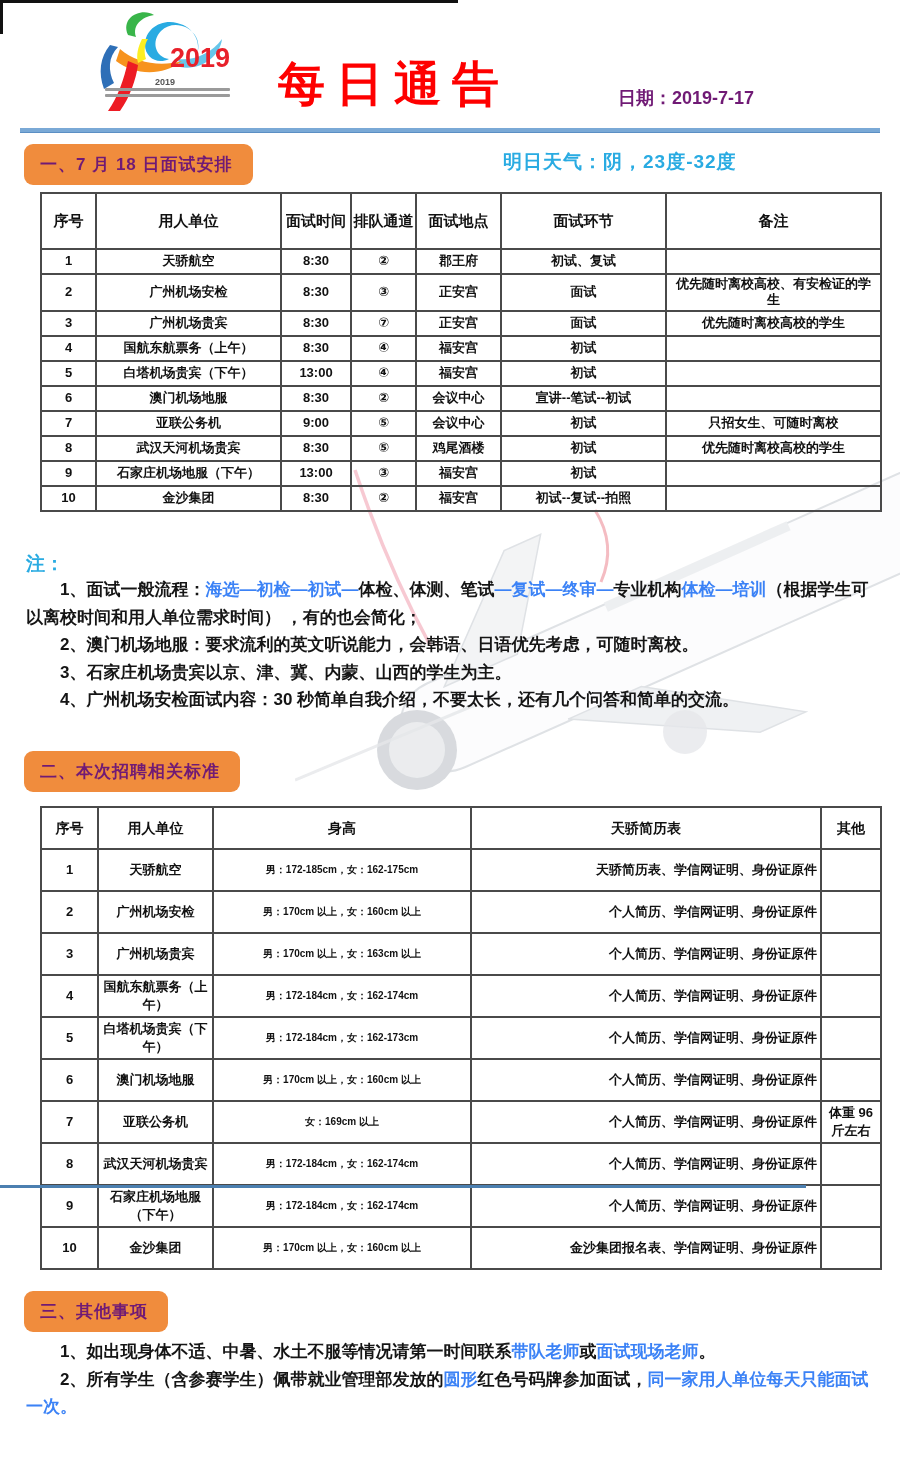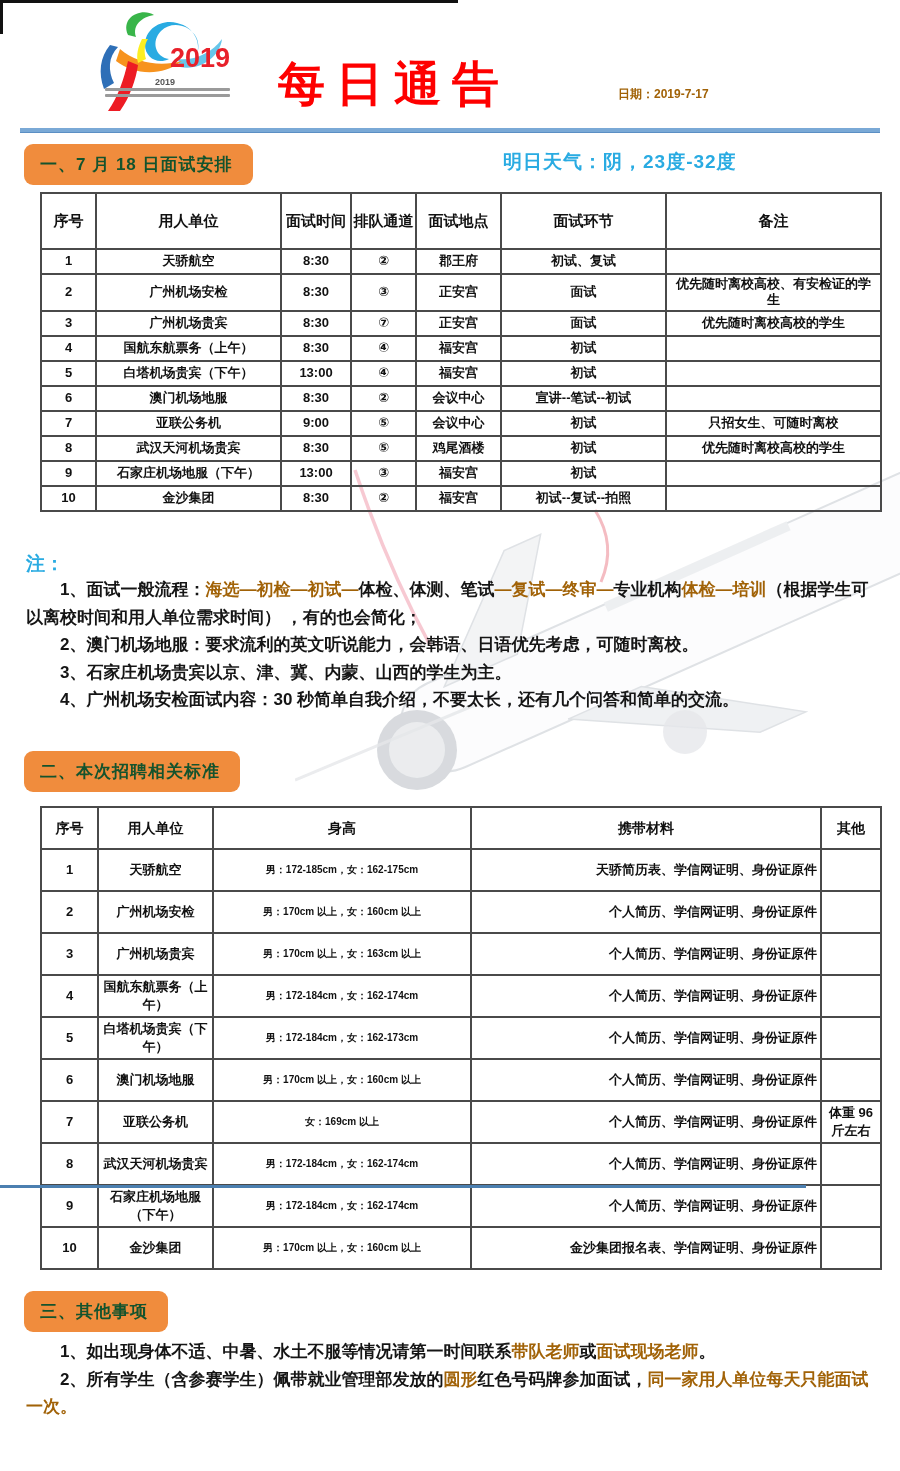--- a/index.html
+++ b/index.html
@@ -12,25 +12,25 @@
   
   .edge-top{left:0;top:0;width:458px;height:3px;background:#111;}
   .edge-left{left:0;top:0;width:3px;height:34px;background:#111;}
 
   
   .watermark{left:295px;top:450px;width:610px;height:370px;z-index:0;pointer-events:none;}
 
   
   .logo-wrap{left:50px;top:5px;width:230px;height:115px;z-index:2;}
   .page-title{left:278px;top:60px;z-index:2;color:#fe0000;font-size:47px;font-weight:bold;letter-spacing:11px;line-height:1;}
-  .date-label{left:618px;top:86px;z-index:2;color:#a16207;font-size:12px;font-weight:bold;}
+  .date-label{left:618px;top:86px;z-index:2;color:#701a75;font-size:18px;font-weight:bold;}
   .blue-rule{left:20px;top:128px;width:860px;height:4px;background:#7aa9d6;border-bottom:1px solid #5b8fc4;z-index:2;}
 
   
-  .badge{z-index:3;background:#f08c3d;color:#14532d;font-weight:bold;font-size:17px;
+  .badge{z-index:3;background:#f08c3d;color:#701a75;font-weight:bold;font-size:17px;
          padding:9px 20px 9px 16px;border-radius:9px;letter-spacing:1px;white-space:nowrap;}
   .badge1{left:24px;top:144px;}
   .badge2{left:24px;top:751px;}
   .badge3{left:24px;top:1291px;}
 
   .weather{left:503px;top:149px;z-index:3;color:#29abe2;font-size:19px;font-weight:bold;letter-spacing:1px;}
 
   
   .tbl-wrap{z-index:2;}
   #table1{left:40px;top:192px;width:840px;}
@@ -46,21 +46,21 @@
   #table2 td:nth-child(4){text-align:right;padding-left:12px;}
   #table2 td:nth-child(3){font-size:10px;}
 
   
   .note-label{left:26px;top:551px;z-index:2;color:#29abe2;font-size:19px;font-weight:bold;}
   .notes{z-index:2;width:858px;}
   #notes1{left:26px;top:576px;}
   #notes3{left:26px;top:1338px;}
   .para{margin:0;text-indent:2em;font-size:17px;font-weight:bold;line-height:1.62;color:#151515;}
   .seg-dark{color:#151515;text-align:center;}
-  .seg-blue{color:#a16207;}
+  .seg-blue{color:#3b82f6;}
 
   .cross-line{left:0;top:1185px;width:806px;height:3px;background:#4b7fb0;z-index:4;}
 
   
   .logo-bars{position:absolute;left:55px;top:83px;width:125px;}
   .logo-bars div{height:3px;background:#9a9a9a;margin-bottom:3px;border-radius:1px;}
 </style>
 </head>
 <body>
 
@@ -243,21 +243,21 @@
           <col style="width: 115px;">
           <col style="width: 258px;">
           <col style="width: 350px;">
           <col style="width: 60px;">
         </colgroup>
         <thead>
           <tr>
             <th>序号</th>
             <th>用人单位</th>
             <th>身高</th>
-            <th>携带材料</th>
+            <th>天骄简历表</th>
             <th>其他</th>
           </tr>
         </thead>
         <tbody>
           <tr>
             <td>1</td>
             <td>天骄航空</td>
             <td>男：172-185cm，女：162-175cm</td>
             <td>天骄简历表、学信网证明、身份证原件</td>
             <td></td>

